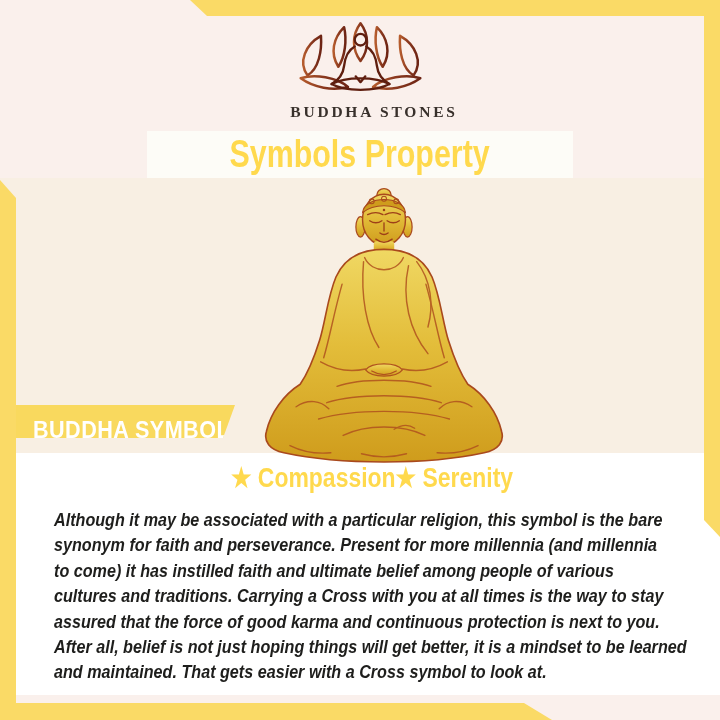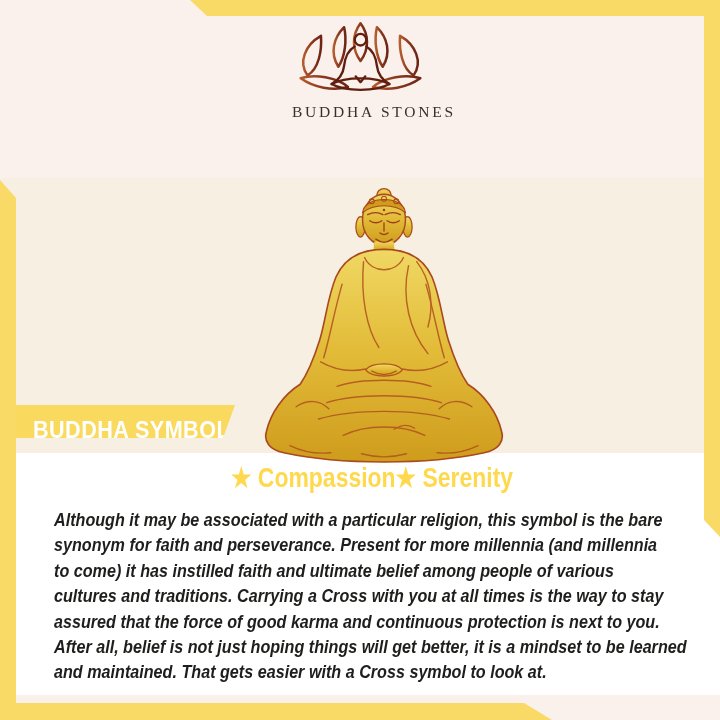--- a/index.html
+++ b/index.html
@@ -15,21 +15,21 @@
   .strip-right{left:704px;top:0;width:16px;height:537px;
     clip-path:polygon(0 0,16px 0,16px 537px,0 520px);}
   .strip-left{left:0;top:180px;width:16px;height:540px;
     clip-path:polygon(0 0,16px 18px,16px 540px,0 540px);}
   .strip-bottom{left:0;top:703px;width:552px;height:17px;
     clip-path:polygon(0 0,524px 0,552px 17px,0 17px);}
   
   .brand{position:absolute;top:20px;left:0;width:720px;text-align:center;z-index:2;}
   .brand svg{display:block;margin:0 auto;}
   .brand-name{
-    margin-top:5px;font-family:"Liberation Serif", serif;font-weight:normal;
+    margin-top:5px;font-family:"Liberation Serif", serif;font-weight:bold;
     font-size:15.5px;letter-spacing:2.8px;color:#38302b;margin-left:28px;
   }
   
   .title-band{
     position:absolute;left:147px;top:131px;width:426px;height:47px;
     background:#fdfcf7;display:flex;align-items:center;justify-content:center;z-index:2;
   }
   .title-text{
     display:inline-block;font-size:38px;font-weight:bold;color:#ffd94d;
     white-space:nowrap;transform:scaleX(0.8);
@@ -91,20 +91,23 @@
         <circle cx="70" cy="20" r="6"></circle>
         <path d="M64,27 C57,31 54,38 53,47 C52,56 47,62 40,66"></path>
         <path d="M76,27 C83,31 86,38 87,47 C88,56 93,62 100,66"></path>
         <path d="M40,66 C54,58 86,58 100,66 C86,74 54,74 40,66 Z"></path>
         <path d="M65,58 L70,64 L75,58"></path>
       </g>
     </svg>
     <div class="brand-name">BUDDHA STONES</div>
   </header>
 
+  <div class="title-band">
+    <span class="title-text">Symbols Property</span>
+  </div>
 
   <div class="mid-bg"></div>
 
   <div class="buddha-wrap">
     <svg width="252" height="278" viewBox="0 0 240 272" aria-hidden="true">
       <defs>
         <linearGradient id="goldGrad" x1="0" y1="0" x2="0" y2="1">
           <stop offset="0" stop-color="#f0d863"></stop>
           <stop offset="0.45" stop-color="#e3bd3a"></stop>
           <stop offset="1" stop-color="#cf9c1c"></stop>

